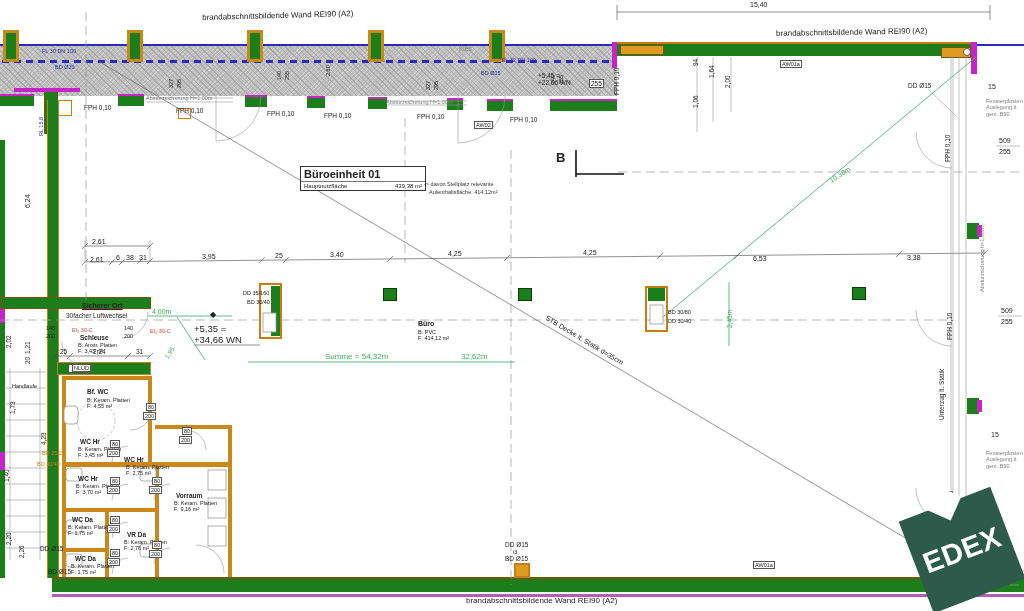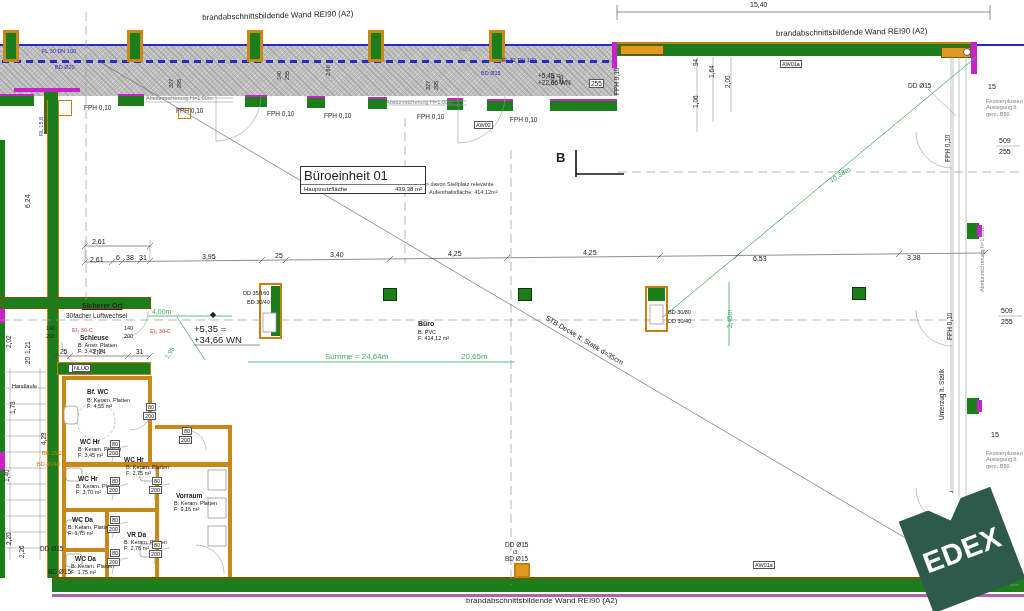--- a/index.html
+++ b/index.html
@@ -24,21 +24,21 @@
   .sect{stroke:#111;stroke-width:1.6;fill:none;}
   .dash2{stroke:#aaa;stroke-width:.7;stroke-dasharray:3 2;fill:none;}
   
   .ann{position:absolute;font-size:7px;line-height:1.15;white-space:pre;color:#222;transform-origin:0 0;z-index:40;}
   .s5{font-size:5.5px;} .s6{font-size:6.5px;} .s7{font-size:7px;} .s8{font-size:8px;} .s9{font-size:9.5px;}
   .b{font-weight:bold;} .u{text-decoration:underline;}
   .blue{color:#2a2ac0;} .grn{color:#3fae5c;} .red{color:#cc4444;} .org{color:#c87d10;} .gry{color:#808080;}
   .bx{border:.8px solid #555;background:#fff;padding:0 1px;}
   
   #unit-box{position:absolute;left:300px;top:166px;width:124px;border:1.5px solid #333;background:#fff;z-index:30;}
-  #unit-box .t{font-weight:normal;font-size:13px;padding:1px 3px;border-bottom:.8px solid #777;}
+  #unit-box .t{font-weight:bold;font-size:11px;padding:1px 3px;border-bottom:.8px solid #777;}
   #unit-box .r{display:flex;justify-content:space-between;font-size:6px;padding:1px 3px;}
   .note{position:absolute;font-size:5.5px;color:#333;z-index:30;}
   #section-b{position:absolute;left:556px;top:150px;font-size:13px;font-weight:bold;z-index:30;}
   .wall-title{position:absolute;font-size:8px;color:#222;transform-origin:0 0;z-index:30;white-space:pre;}
   
   #edex{position:absolute;left:913px;top:501px;width:98px;height:98px;background:#2e5a4b;
         transform:rotate(-21deg);z-index:50;display:flex;align-items:center;justify-content:center;}
   #edex .notch{position:absolute;left:36px;top:-14px;width:26px;height:26px;background:#fff;transform:rotate(45deg);}
   #edex span{color:#fff;font-weight:bold;font-size:29px;letter-spacing:.5px;}
 </style>
@@ -273,22 +273,22 @@
       <span class="ann s5" style="left: 668px; top: 318px;">DD 30/40</span>
       <span class="ann s6 grn" style="left: 726px; top: 328px; transform: rotate(-90deg);">2,45m</span>
       <span class="ann s7 grn" style="left: 828px; top: 178px; transform: rotate(-33deg);">10,38m</span>
       <span class="ann s7" style="left: 548px; top: 314px; transform: rotate(31deg);">STB Decke lt. Statik d=35cm</span>
       <span class="ann s9" style="left: 194px; top: 324px;">+5,35 =
 +34,66 WN</span>
       <span class="ann s8" style="left: 210px; top: 310px;">◆</span>
       <span class="ann s7 b" style="left: 418px; top: 320px;">Büro</span>
       <span class="ann s5" style="left: 418px; top: 329px;">B: PVC
 F: 414,12 m²</span>
-      <span class="ann s8 grn" style="left: 325px; top: 352px;">Summe = 24,64m</span>
-      <span class="ann s8 grn" style="left: 461px; top: 352px;">20,65m</span>
+      <span class="ann s8 grn" style="left: 325px; top: 352px;">Summe = 54,32m</span>
+      <span class="ann s8 grn" style="left: 461px; top: 352px;">32,62m</span>
       <span class="ann s7 grn" style="left: 152px; top: 308px;">4,00m</span>
       <span class="ann s6 grn" style="left: 163px; top: 356px; transform: rotate(-57deg);">1,95</span>
       <span class="ann s7 b u" style="left: 82px; top: 302px;">Sicherer Ort</span>
       <span class="ann s6" style="left: 66px; top: 312px;">30facher Luftwechsel</span>
       <span class="ann s5 red" style="left: 72px; top: 327px;">EI₂ 30-C</span>
       <span class="ann s5 red" style="left: 150px; top: 328px;">EI₂ 30-C</span>
       <span class="ann s5" style="left: 46px; top: 325px;">140</span>
       <span class="ann s5" style="left: 46px; top: 333px;">200</span>
       <span class="ann s5" style="left: 124px; top: 325px;">140</span>
       <span class="ann s5" style="left: 124px; top: 333px;">200</span>

